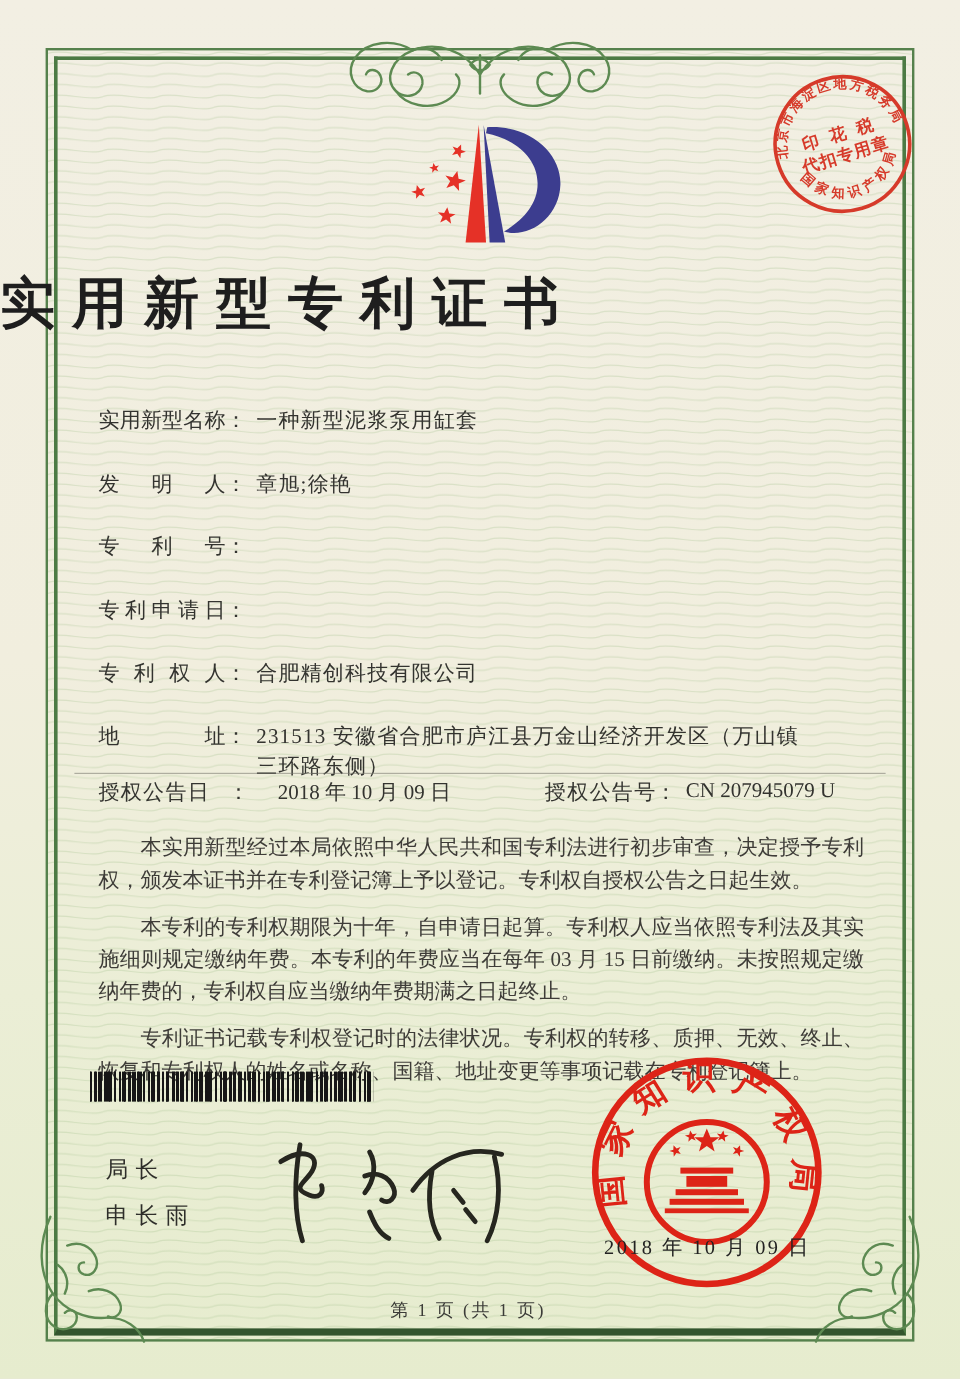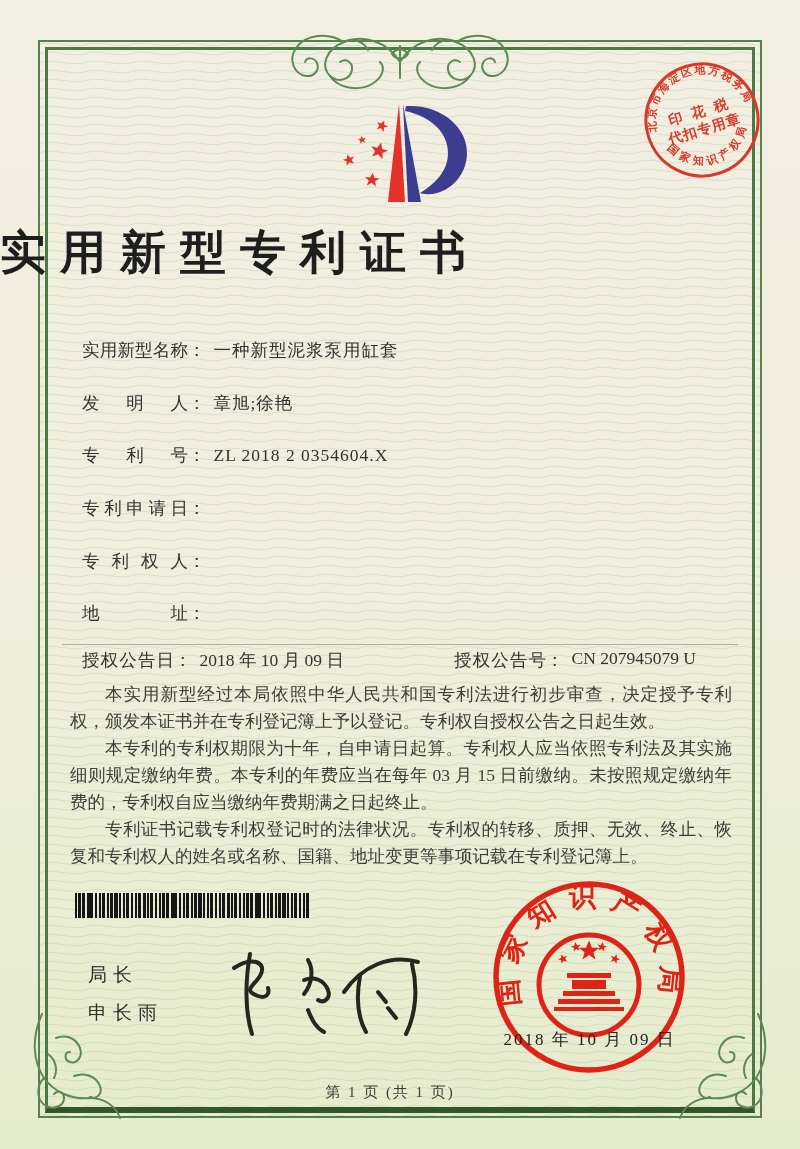--- a/index.html
+++ b/index.html
@@ -37,27 +37,27 @@
   .fields{position:absolute;left:82px;top:0;width:680px;font-size:17.5px;color:#33332f;}
   .frow{position:absolute;left:0;display:flex;align-items:flex-start;line-height:25px;}
   .flabel{
     display:inline-block;width:106px;text-align:justify;text-align-last:justify;
     flex:none;
   }
   .fcolon{flex:none;margin-right:8px;}
   .fvalue{display:inline-block;max-width:500px;letter-spacing:1px;}
   .sep-line{position:absolute;left:62px;top:644px;width:676px;height:1px;background:rgba(120,120,110,.55);}
   .grant-row{position:absolute;left:82px;top:648px;width:660px;font-size:17.5px;color:#33332f;display:flex;}
-  .grant-left{display:flex;width:372px;}
+  .grant-left{display:flex;width:372px;gap:16px;}
   .grant-right{display:flex;}
   .body-text{
     position:absolute;left:70px;top:681px;width:662px;
     font-size:17.5px;line-height:27px;color:#3e3c38;text-align:justify;
   }
-  .body-text p{margin:0;text-indent:2em;}
+  .body-text p{margin:12px;text-indent:2em;}
   .barcode{
     position:absolute;left:75px;top:893px;width:236px;height:25px;
     background-image:
       repeating-linear-gradient(90deg,#161616 0 2px,transparent 2px 4px),
       repeating-linear-gradient(90deg,#161616 0 1px,transparent 1px 7px),
       repeating-linear-gradient(90deg,transparent 0 3px,#161616 3px 5px,transparent 5px 12px);
   }
   .signer{position:absolute;left:88px;top:962px;font-size:19px;color:#2e2e2a;letter-spacing:6px;}
   .signer div{margin-bottom:12px;}
   .signature{position:absolute;left:212px;top:940px;width:220px;height:105px;}
@@ -169,33 +169,34 @@
         <span class="fvalue">一种新型泥浆泵用缸套</span>
     </div>
     <div class="frow" style="top:391px">
       <span class="flabel">发明人</span>
         <span class="fcolon">：</span>
         <span class="fvalue">章旭;徐艳</span>
     </div>
     <div class="frow" style="top:443px">
       <span class="flabel">专利号</span>
         <span class="fcolon">：</span>
-        <span class="fvalue">ZL 2018 2 0354604.X</span>
     </div>
     <div class="frow" style="top:496px">
       <span class="flabel">专利申请日</span>
         <span class="fcolon">：</span>
     </div>
     <div class="frow" style="top:549px">
       <span class="flabel">专利权人</span>
         <span class="fcolon">：</span>
+        <span class="fvalue">合肥精创科技有限公司</span>
     </div>
     <div class="frow" style="top:601px">
       <span class="flabel">地址</span>
         <span class="fcolon">：</span>
+        <span class="fvalue" style="max-width:470px">231513 安徽省合肥市庐江县万金山经济开发区（万山镇三环路东侧）</span>
     </div>
   </div>
 
   <div class="sep-line"></div>
 
   <div class="grant-row">
     <div class="grant-left">
       <span class="flabel" style="width:92px">授权公告日</span>
         <span class="fcolon">：</span>
         <span>2018 年 10 月 09 日</span>

